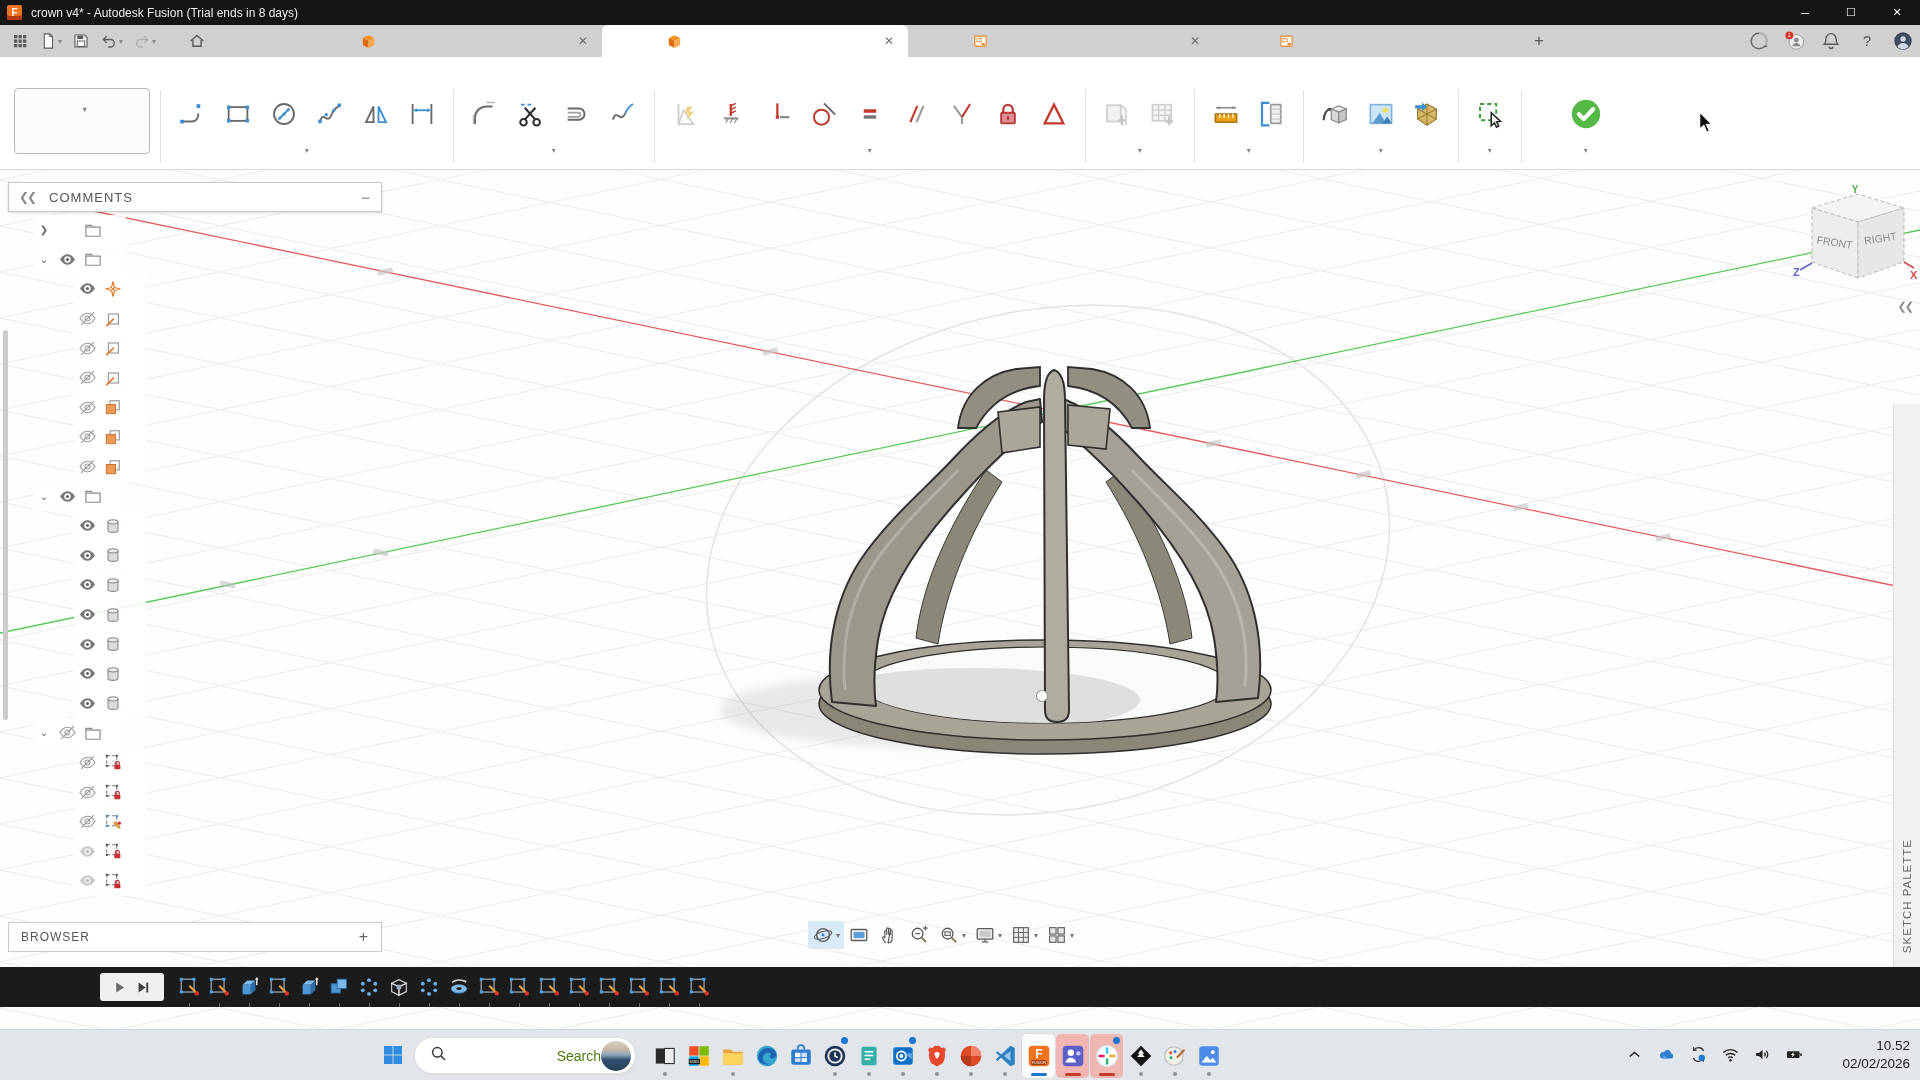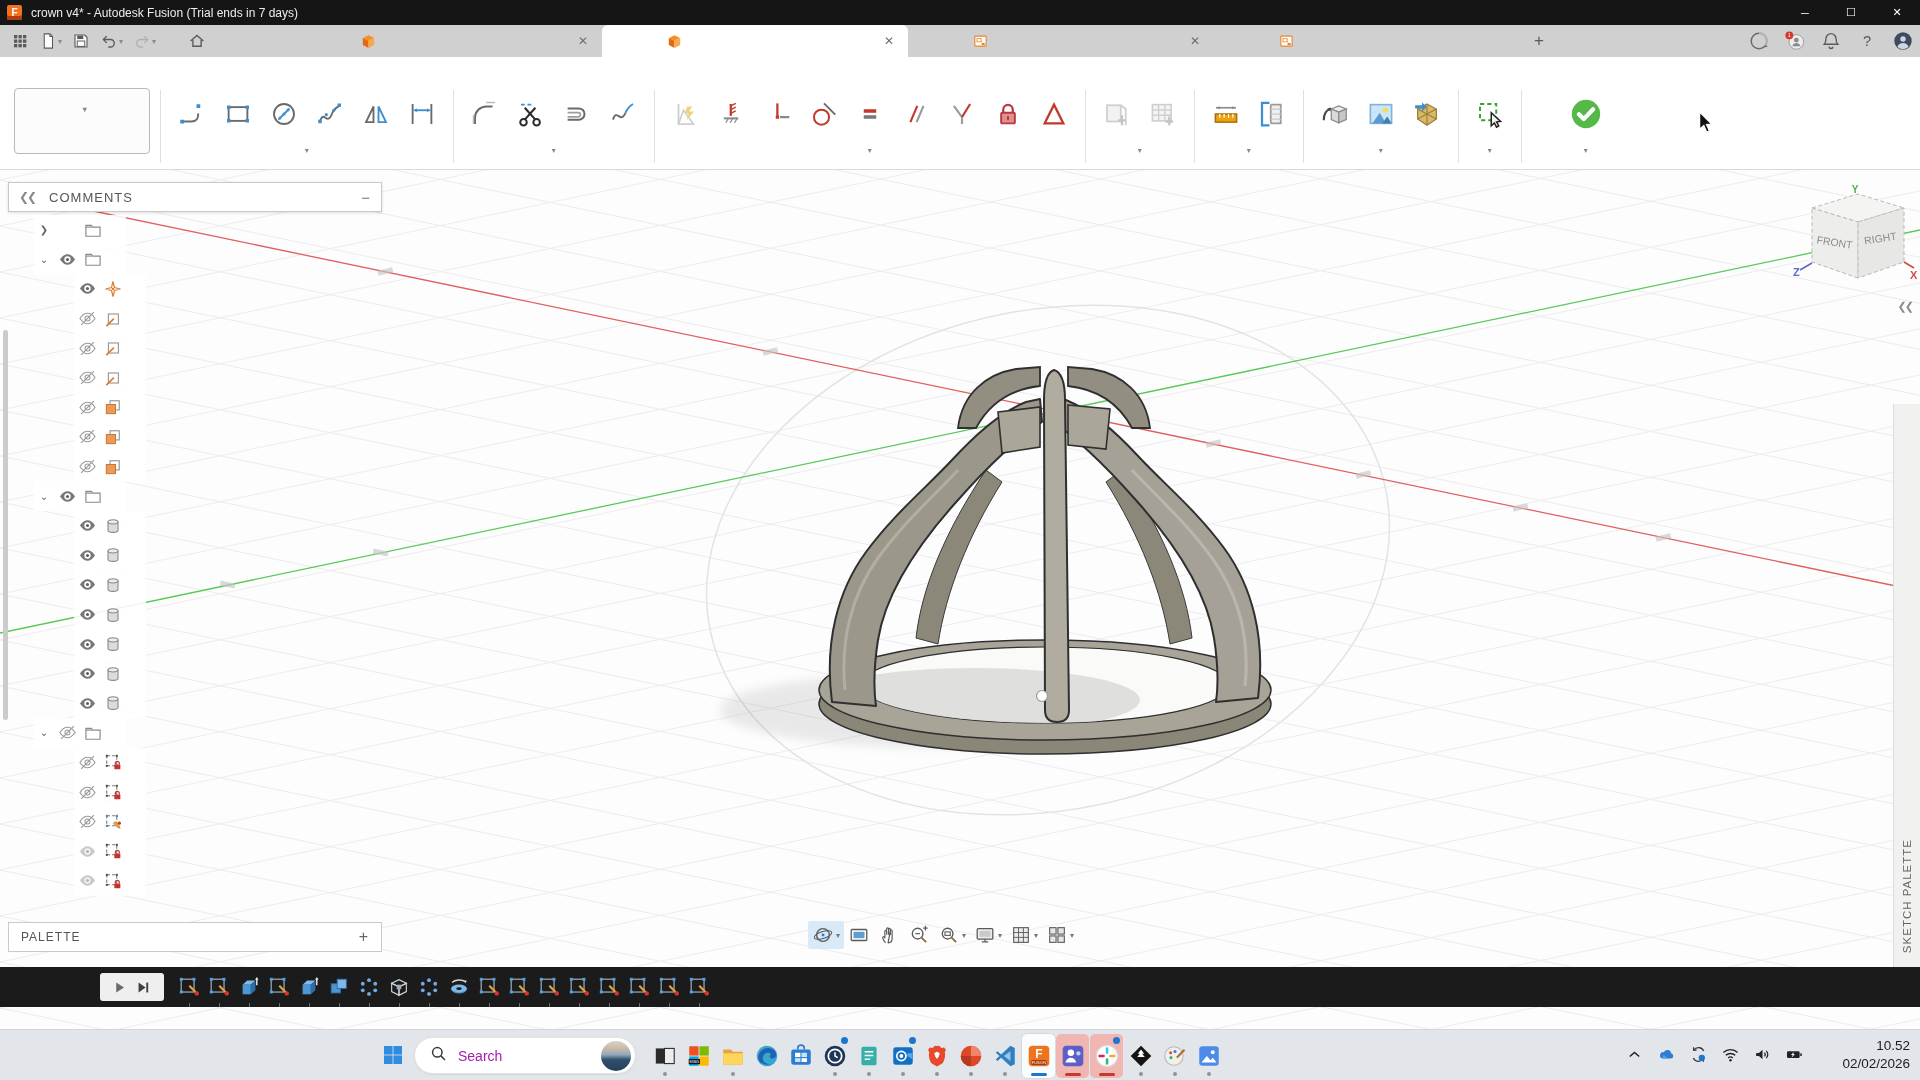--- a/index.html
+++ b/index.html
@@ -95,21 +95,21 @@
   .tl-feat { width:25px; height:25px; display:flex; align-items:center; justify-content:center; position:relative; }
   .tl-feat:after { content:""; position:absolute; left:50%; bottom:-7px; width:1px; height:4px; background:#6a6a6a; }
 
   
   .taskbar { position:absolute; left:0; top:1029px; width:1920px; height:51px; background:#e2e5e9;
     border-top:1px solid #d2d5d9; }
   .tb-start { position:absolute; left:381px; top:13px; }
   .tb-search { position:absolute; left:414px; top:7px; width:222px; height:37px; background:#fff;
     border:1px solid #e0e0e0; border-radius:19px; display:flex; align-items:center; padding:0 4px 0 14px;
     box-shadow:0 1px 2px rgba(0,0,0,.06); }
-  .tb-search .stext { font-size:14px; color:#a21caf; margin-left:10px; flex:1; }
+  .tb-search .stext { font-size:14px; color:#4d7c0f; margin-left:10px; flex:1;text-align:right; }
   .tb-weather { width:30px; height:30px; border-radius:50%;
     background:linear-gradient(180deg,#d8d2c4 0%,#c5b8a3 28%,#8fa7bd 46%,#31506e 62%,#24405a 100%); }
   .tb-apps { position:absolute; left:648px; top:4px; display:flex; gap:1px; }
   .tb-app { position:relative; width:33px; height:44px; display:flex; align-items:center; justify-content:center; }
   .tb-app.active { background:#fbfcfd; border-radius:5px; box-shadow:0 0 2px rgba(0,0,0,.15); }
   .tb-app.attention { background:#f0b6b2; border-radius:5px; }
   .tb-app .dot { position:absolute; bottom:2px; left:50%; transform:translateX(-50%); width:4px; height:4px;
     border-radius:2px; background:#8f9499; }
   .tb-app .pill { position:absolute; bottom:2px; left:50%; transform:translateX(-50%); width:16px; height:3px; border-radius:2px; }
   .tb-app .pill.blue { background:#1B76D1; }
@@ -120,21 +120,21 @@
 
   .cursor { position:absolute; left:1698px; top:112px; z-index:50; }
 </style>
 </head>
 <body>
 
 <div id="app">
 
   <div class="titlebar">
     <span class="flogo">F</span>
-    <span>crown v4* - Autodesk Fusion (Trial ends in 7 days)</span>
+    <span>crown v4* - Autodesk Fusion (Trial ends in 8 days)</span>
     <div class="winbtns" id="winbtns">
         <div class="winbtn">─</div>
         <div class="winbtn">☐</div>
         <div class="winbtn">✕</div>
       </div>
   </div>
 
   <div class="tabbar">
     <div class="qa" id="quickaccess">
         <span class="qitem">
@@ -1314,21 +1314,21 @@
                 </span>
               </span>
               <span class="blabel"></span>
             </div>
           </div>
         </div>
     </div>
     <div class="bscroll"></div>
 
     <div class="commentsbar">
-      <span>PALETTE</span>
+      <span>BROWSER</span>
       <span class="plus">+</span>
     </div>
 
     <div class="navbar" id="navbar">
         <div class="navitem active">
           <span style="display:inline-flex">
             <svg width="22" height="22" viewBox="0 0 24 24">
               <circle cx="12" cy="12" r="7" fill="none" stroke="#5a5a5a" stroke-width="1.5"></circle>
               <ellipse cx="12" cy="12" rx="10" ry="3.8" fill="none" stroke="#5a5a5a" stroke-width="1.1" transform="rotate(-18 12 12)"></ellipse>
               <rect x="10.6" y="10.6" width="2.8" height="2.8" fill="#2D7DD2"></rect>

